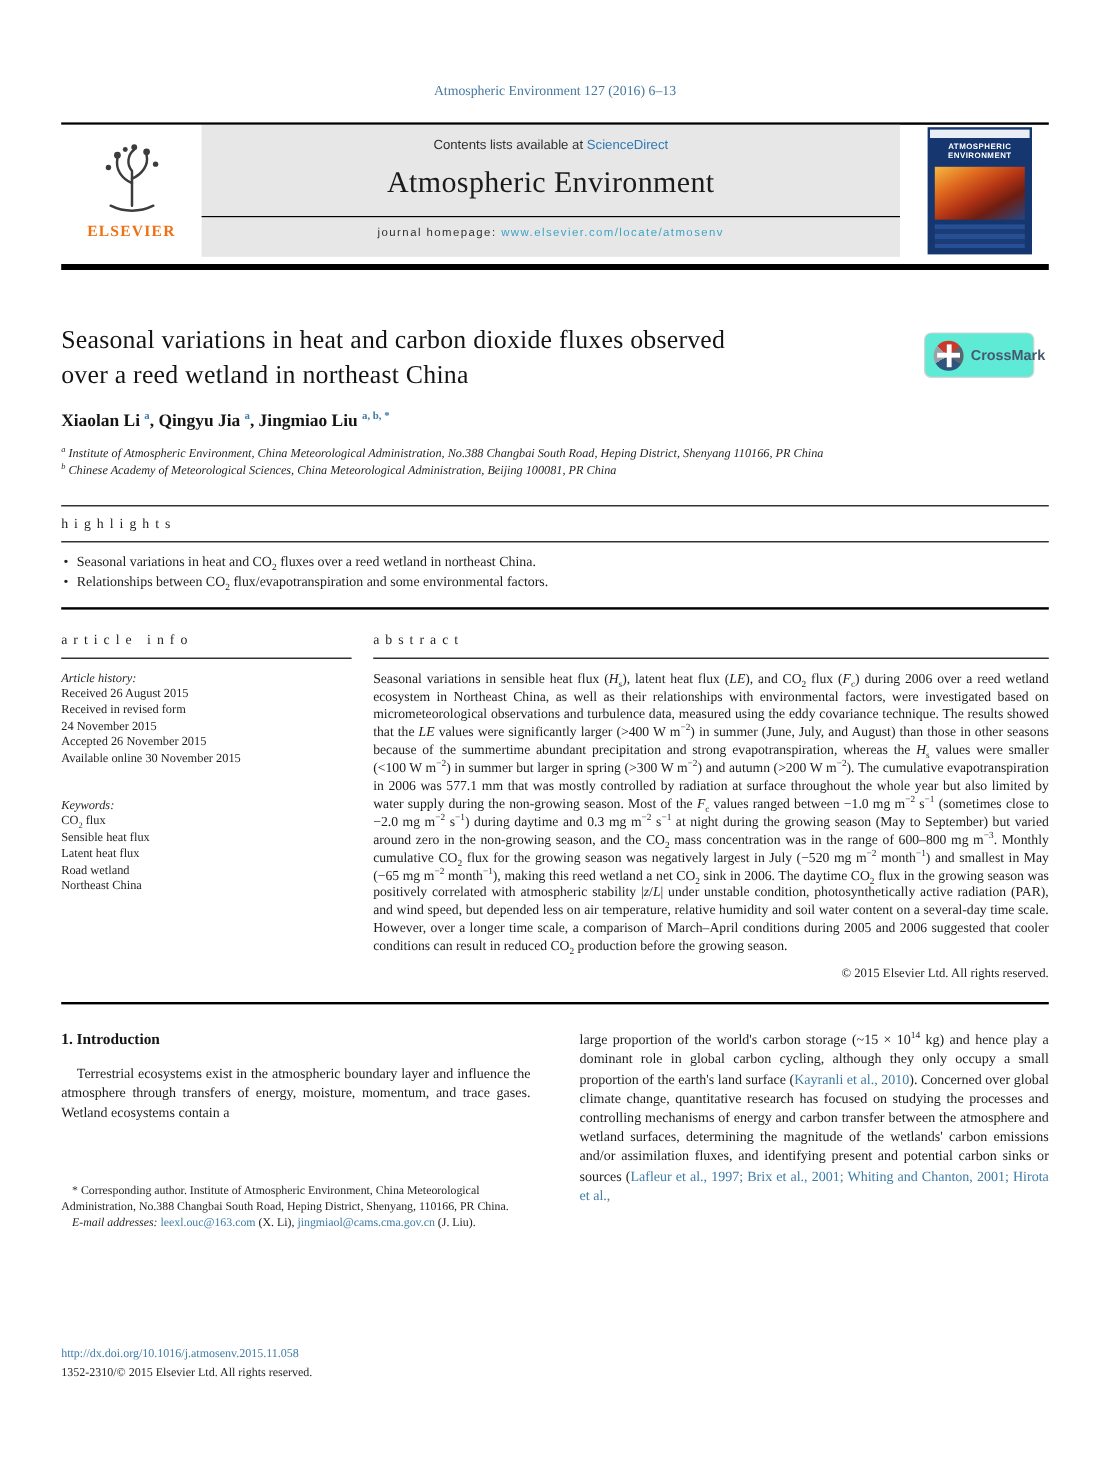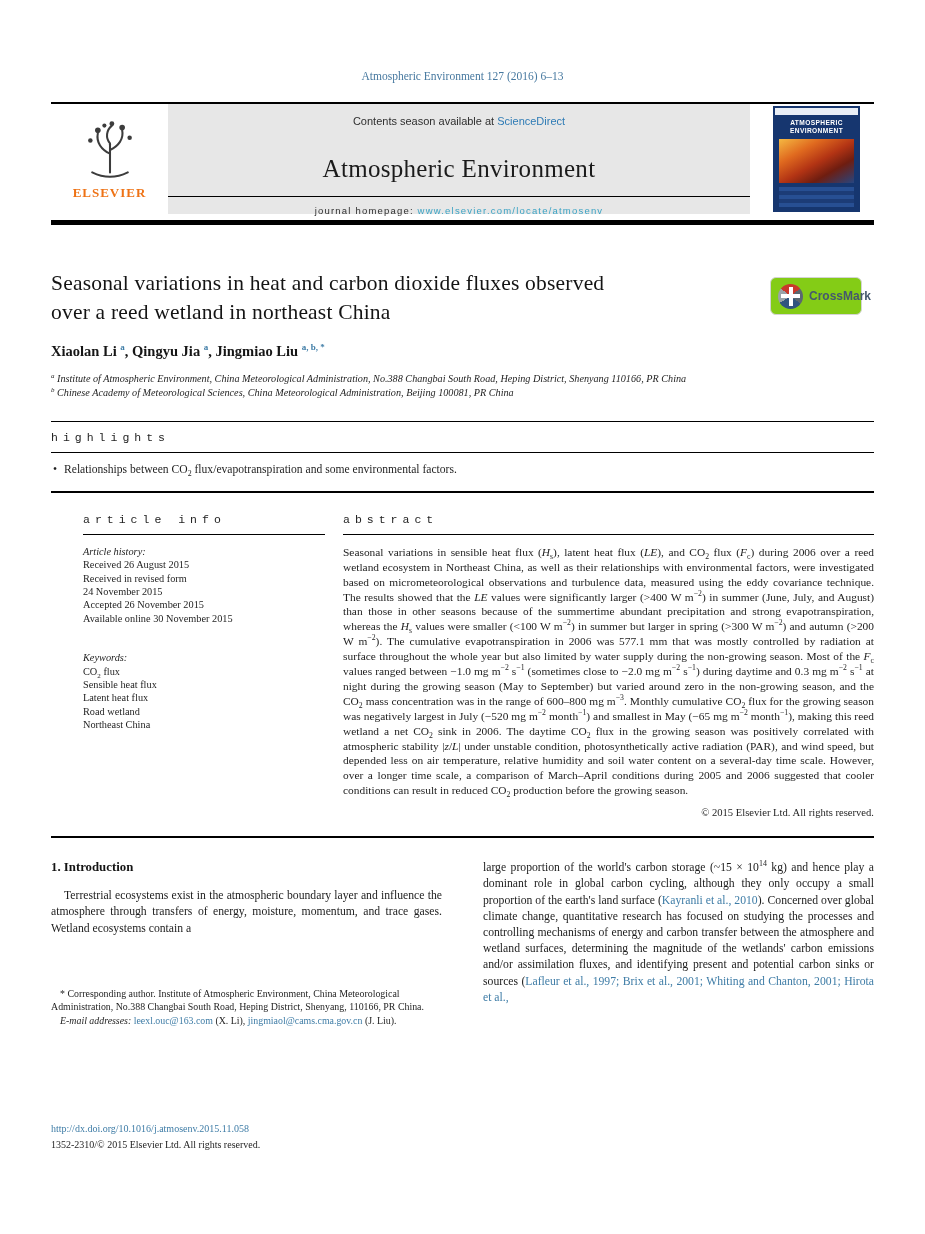--- a/index.html
+++ b/index.html
@@ -16,56 +16,56 @@
   .rule-top { height:2px; background:#000; }
   .rule-thick { height:5px; background:#000; margin-top:6px; }
   .header-flex { display:flex; height:110px; }
 
   .logo-area { width:117px; display:flex; flex-direction:column; align-items:center; justify-content:center; background:#fff; }
   .elsevier-text { font-weight:bold; color:#ee7215; font-size:13px; letter-spacing:1px; margin-top:1px; }
 
   .gray-box { width:582px; background:#e7e7e7; text-align:center; padding-top:11px; }
   .contents-line { font-family:"Liberation Sans","DejaVu Sans",sans-serif; font-size:11px; color:#2f2f2f; }
   .sd-link { color:#2e7bb5; }
-  .journal-title { font-size:25px; color:#1b1b1b; margin-top:28px; letter-spacing:0.3px; }
+  .journal-title { font-size:25px; color:#1b1b1b; margin-top:12px; letter-spacing:0.3px; }
   .homepage-rule { height:1px; background:#000; margin-top:13px; }
   .homepage-line { font-family:"Liberation Sans","DejaVu Sans",sans-serif; font-size:9.5px; letter-spacing:1.2px; color:#2f2f2f; margin-top:8px; }
   .url-link { color:#3ba3c4; }
 
   .cover { width:87px; height:106px; margin-left:23px; margin-top:2px; background:#16366f; padding:2px; }
   .cover-strip { height:7px; background:#e9eef6; }
   .cover-title { color:#fff; font-family:"Liberation Sans","DejaVu Sans",sans-serif; font-weight:bold; font-size:6.6px; letter-spacing:0.4px; text-align:center; line-height:8px; padding-top:4px; }
   .cover-img { margin:4px 4px 0; height:44px; background:linear-gradient(150deg,#f5b942 0%,#e06a1f 28%,#b33414 52%,#6f1d10 72%,#27457f 100%); }
   .cover-foot { margin:4px 4px 0; height:20px; background:repeating-linear-gradient(#274f93 0 4px, #1c3c77 4px 8px); }
 
   .article-title { margin:44px 51px 0; font-size:21.5px; line-height:29px; color:#141414; letter-spacing:0.2px; }
 
-  .crossmark { position:absolute; left:770px; top:277px; width:92px; height:38px; border:1px solid #d4d4d4; border-radius:6px; display:flex; align-items:center; padding:0 7px; background:#84cc16; }
+  .crossmark { position:absolute; left:770px; top:277px; width:92px; height:38px; border:1px solid #d4d4d4; border-radius:6px; display:flex; align-items:center; padding:0 7px; background:#5eead4; }
   .cm-circle { width:25px; height:25px; border-radius:50%; flex-shrink:0; position:relative;
     background:conic-gradient(from -50deg,#c9392c 0 100deg,#5b6770 100deg 175deg,#31547f 175deg 290deg,#9aa2a8 290deg 360deg); }
   .cm-circle::before { content:""; position:absolute; left:10.5px; top:3px; width:4px; height:19px; background:#fff; }
   .cm-circle::after  { content:""; position:absolute; left:3px; top:10.5px; width:19px; height:4px; background:#fff; }
   .cm-label { font-family:"Liberation Sans","DejaVu Sans",sans-serif; font-size:12px; font-weight:bold; color:#45586e; margin-left:6px; }
 
   .authors { margin:16px 51px 0; font-size:14.5px; color:#161616;font-weight:bold; }
   .authors sup { font-size:62%; }
 
   .affiliations { margin:12px 51px 0; font-style:italic; font-size:10.2px; line-height:13.5px; color:#1e1e1e; }
 
   .hl-section { margin:22px 51px 0; }
   .rule-1 { height:1px; background:#000; }
   .rule-2 { height:2px; background:#000; }
-  .sec-heading { font-size:11.5px; letter-spacing:5px; color:#1e1e1e;font-family:Liberation Mono, monospace; }
+  .sec-heading { font-size:11.5px; letter-spacing:5px; color:#1e1e1e; }
   .hl-head { padding:9px 0 8px; }
   .hl-items { padding:9px 0 13px; }
   .hl-item { font-size:11.6px; line-height:15.8px; padding-left:13px; position:relative; }
   .hl-item::before { content:"\2022"; position:absolute; left:2px; }
 
   .ia-section { margin:20px 51px 0; display:flex; }
-  .info-col { width:242px; flex-shrink:0;margin-left:32px; }
+  .info-col { width:242px; flex-shrink:0; }
   .abs-col { margin-left:18px; flex:1; }
   .head-rule { height:1px; background:#000; margin:8px 0 10px; }
   .info-line { font-size:10.3px; line-height:13.4px; }
   .info-label { font-style:italic; font-size:10.3px; line-height:13.4px; }
   .kw-label { margin-top:26px; }
   .abs-body { font-size:11.4px; line-height:14.9px; text-align:justify; color:#1c1c1c; }
   .abs-copyright { text-align:right; font-size:10.6px; margin-top:9px; }
   .ia-bottom-rule { margin:18px 51px 0; }
 
   .body-section { margin:22px 51px 0; display:flex; }
@@ -112,21 +112,21 @@
               <circle cx="52" cy="21" r="2.4"></circle>
                 <circle cx="25" cy="8" r="2.2"></circle>
             </g>
           </svg>
         </span>
         <span class="elsevier-text">ELSEVIER</span>
       </div>
 
       <div class="gray-box">
         <div class="contents-line">
-          <span>Contents season available at</span>
+          <span>Contents lists available at</span>
           <span class="sd-link">ScienceDirect</span>
         </div>
         <div class="journal-title">Atmospheric Environment</div>
         <div class="homepage-rule"></div>
         <div class="homepage-line">
           <span>journal homepage:</span>
           <span class="url-link">www.elsevier.com/locate/atmosenv</span>
         </div>
       </div>
 
@@ -155,20 +155,21 @@
   <div class="affiliations">
     <div><sup>a</sup> Institute of Atmospheric Environment, China Meteorological Administration, No.388 Changbai South Road, Heping District, Shenyang 110166, PR China</div>
     <div><sup>b</sup> Chinese Academy of Meteorological Sciences, China Meteorological Administration, Beijing 100081, PR China</div>
   </div>
 
   <div class="hl-section">
     <div class="rule-1"></div>
     <div class="sec-heading hl-head">highlights</div>
     <div class="rule-1"></div>
     <div class="hl-items">
+      <div class="hl-item">Seasonal variations in heat and CO<sub>2</sub> fluxes over a reed wetland in northeast China.</div>
       <div class="hl-item">Relationships between CO<sub>2</sub> flux/evapotranspiration and some environmental factors.</div>
     </div>
     <div class="rule-2"></div>
   </div>
 
   <div class="ia-section">
     <div class="info-col">
       <div class="sec-heading">article info</div>
       <div class="head-rule"></div>
       <div class="info-label">Article history:</div>

